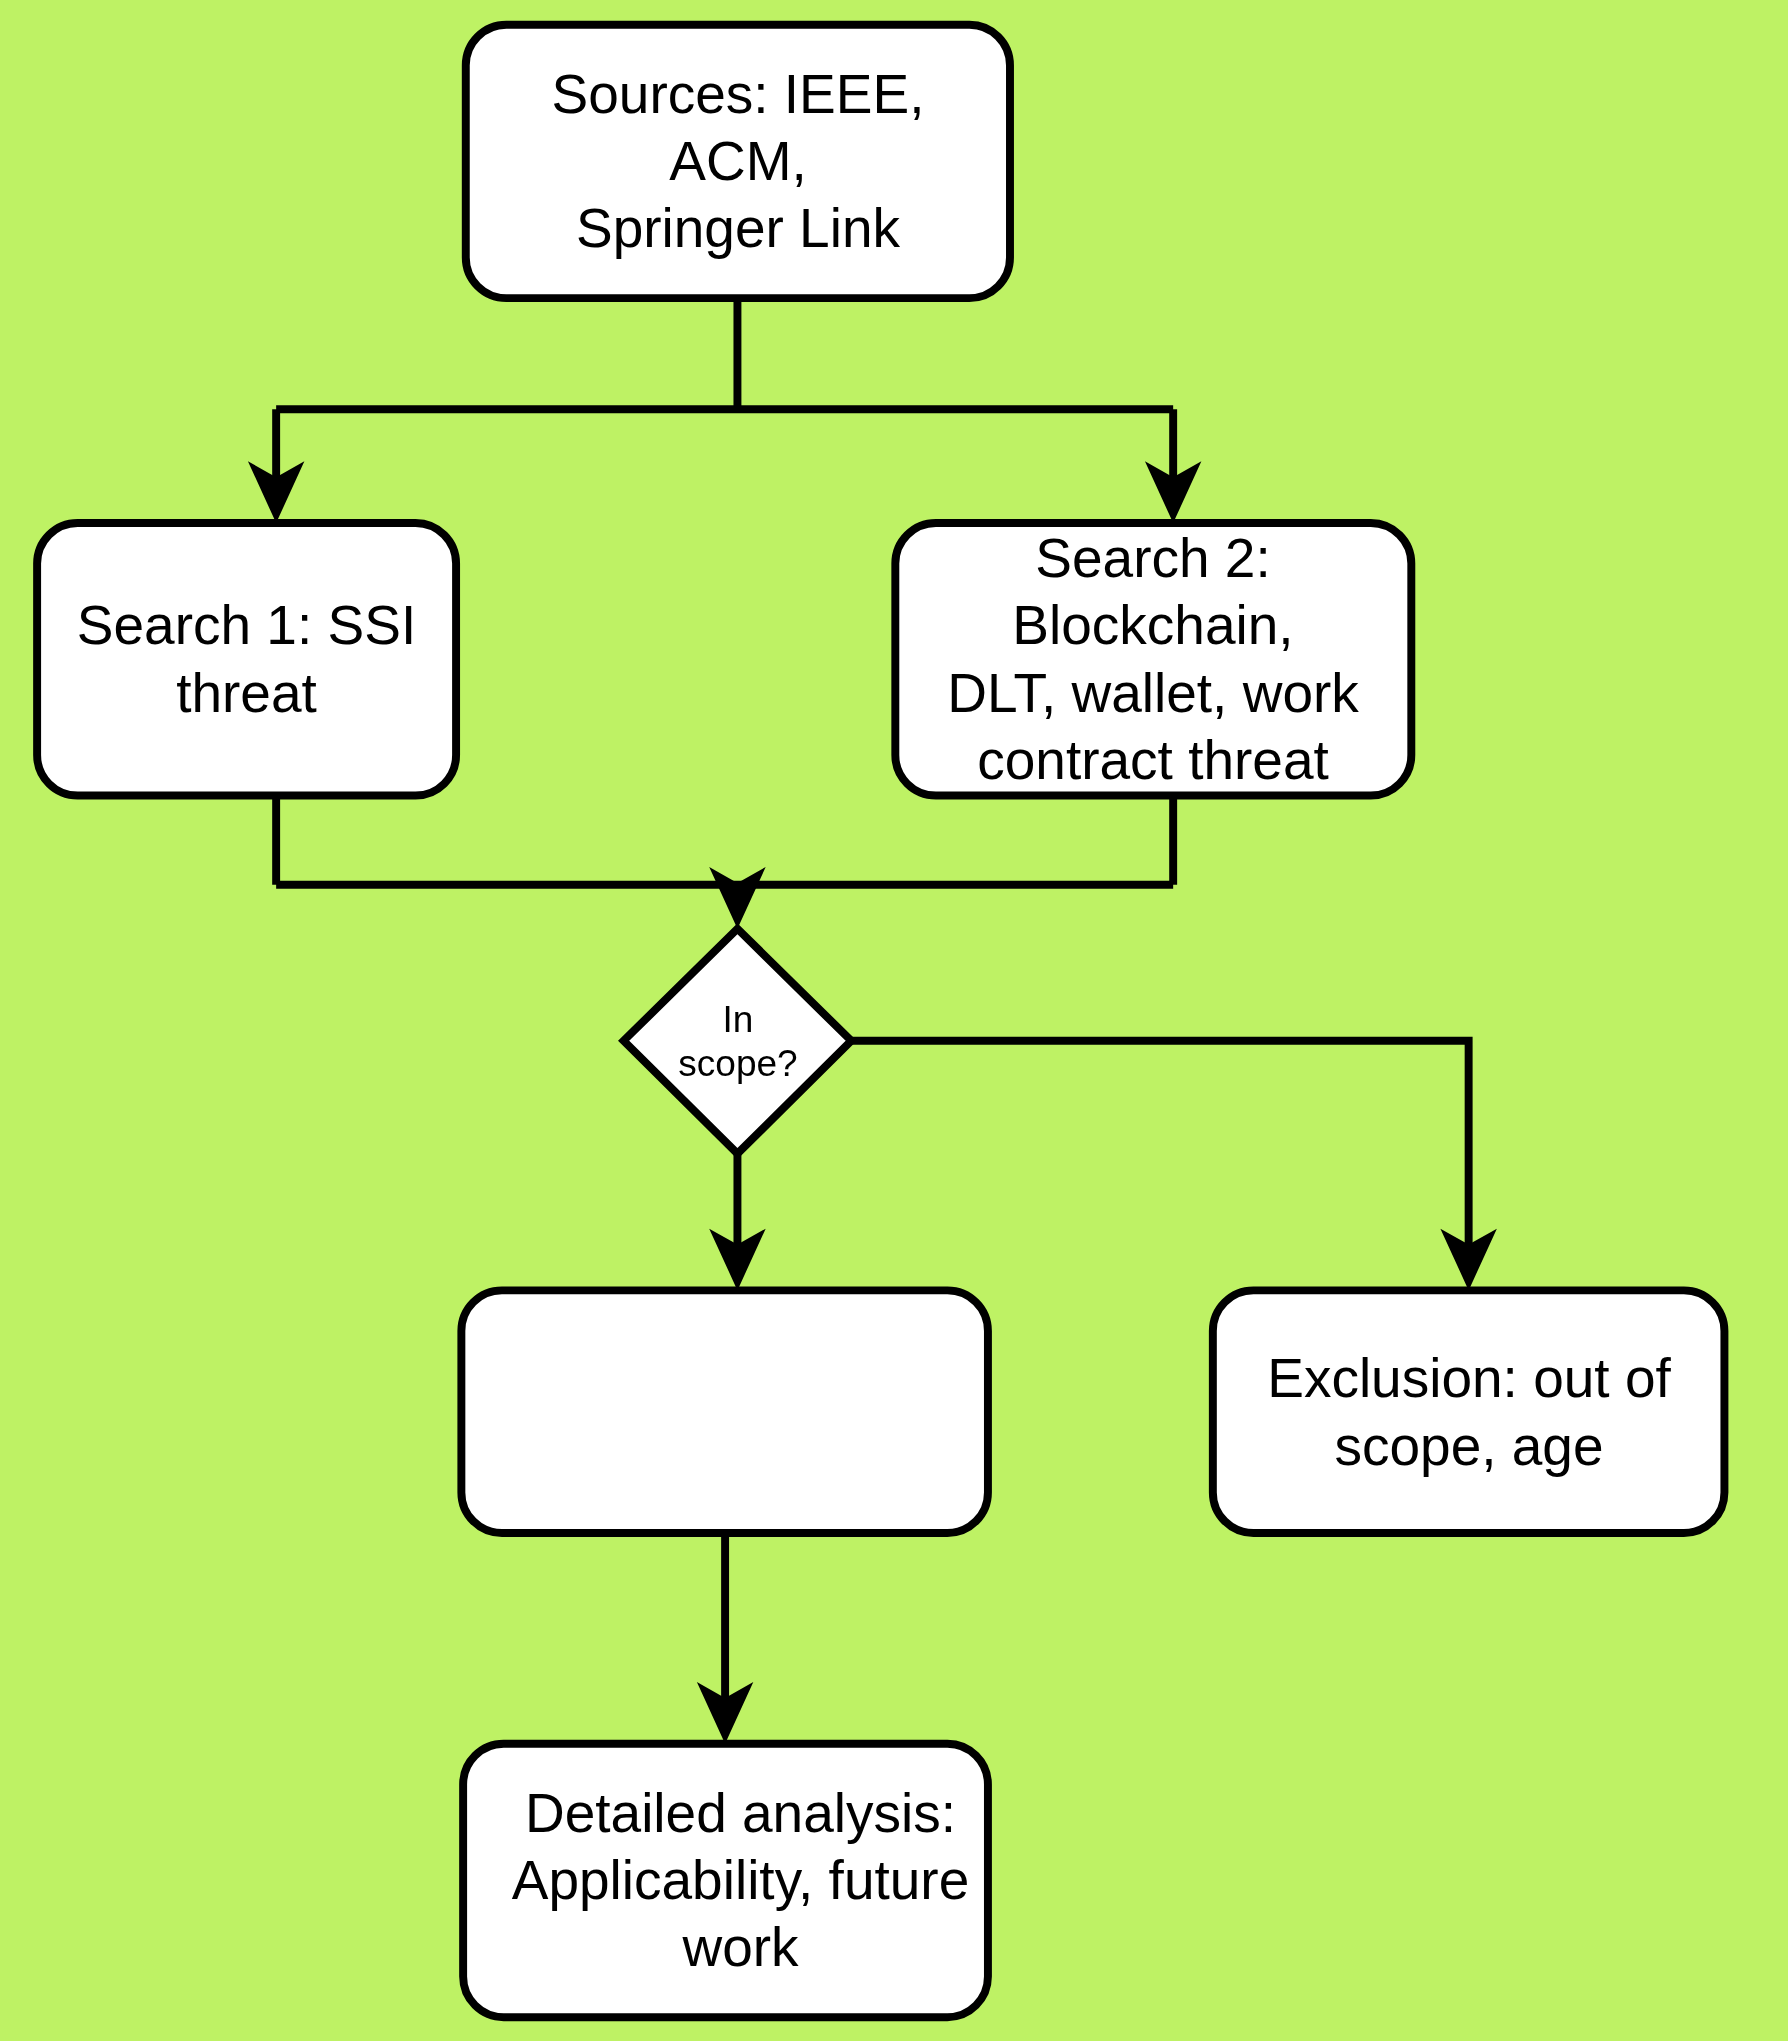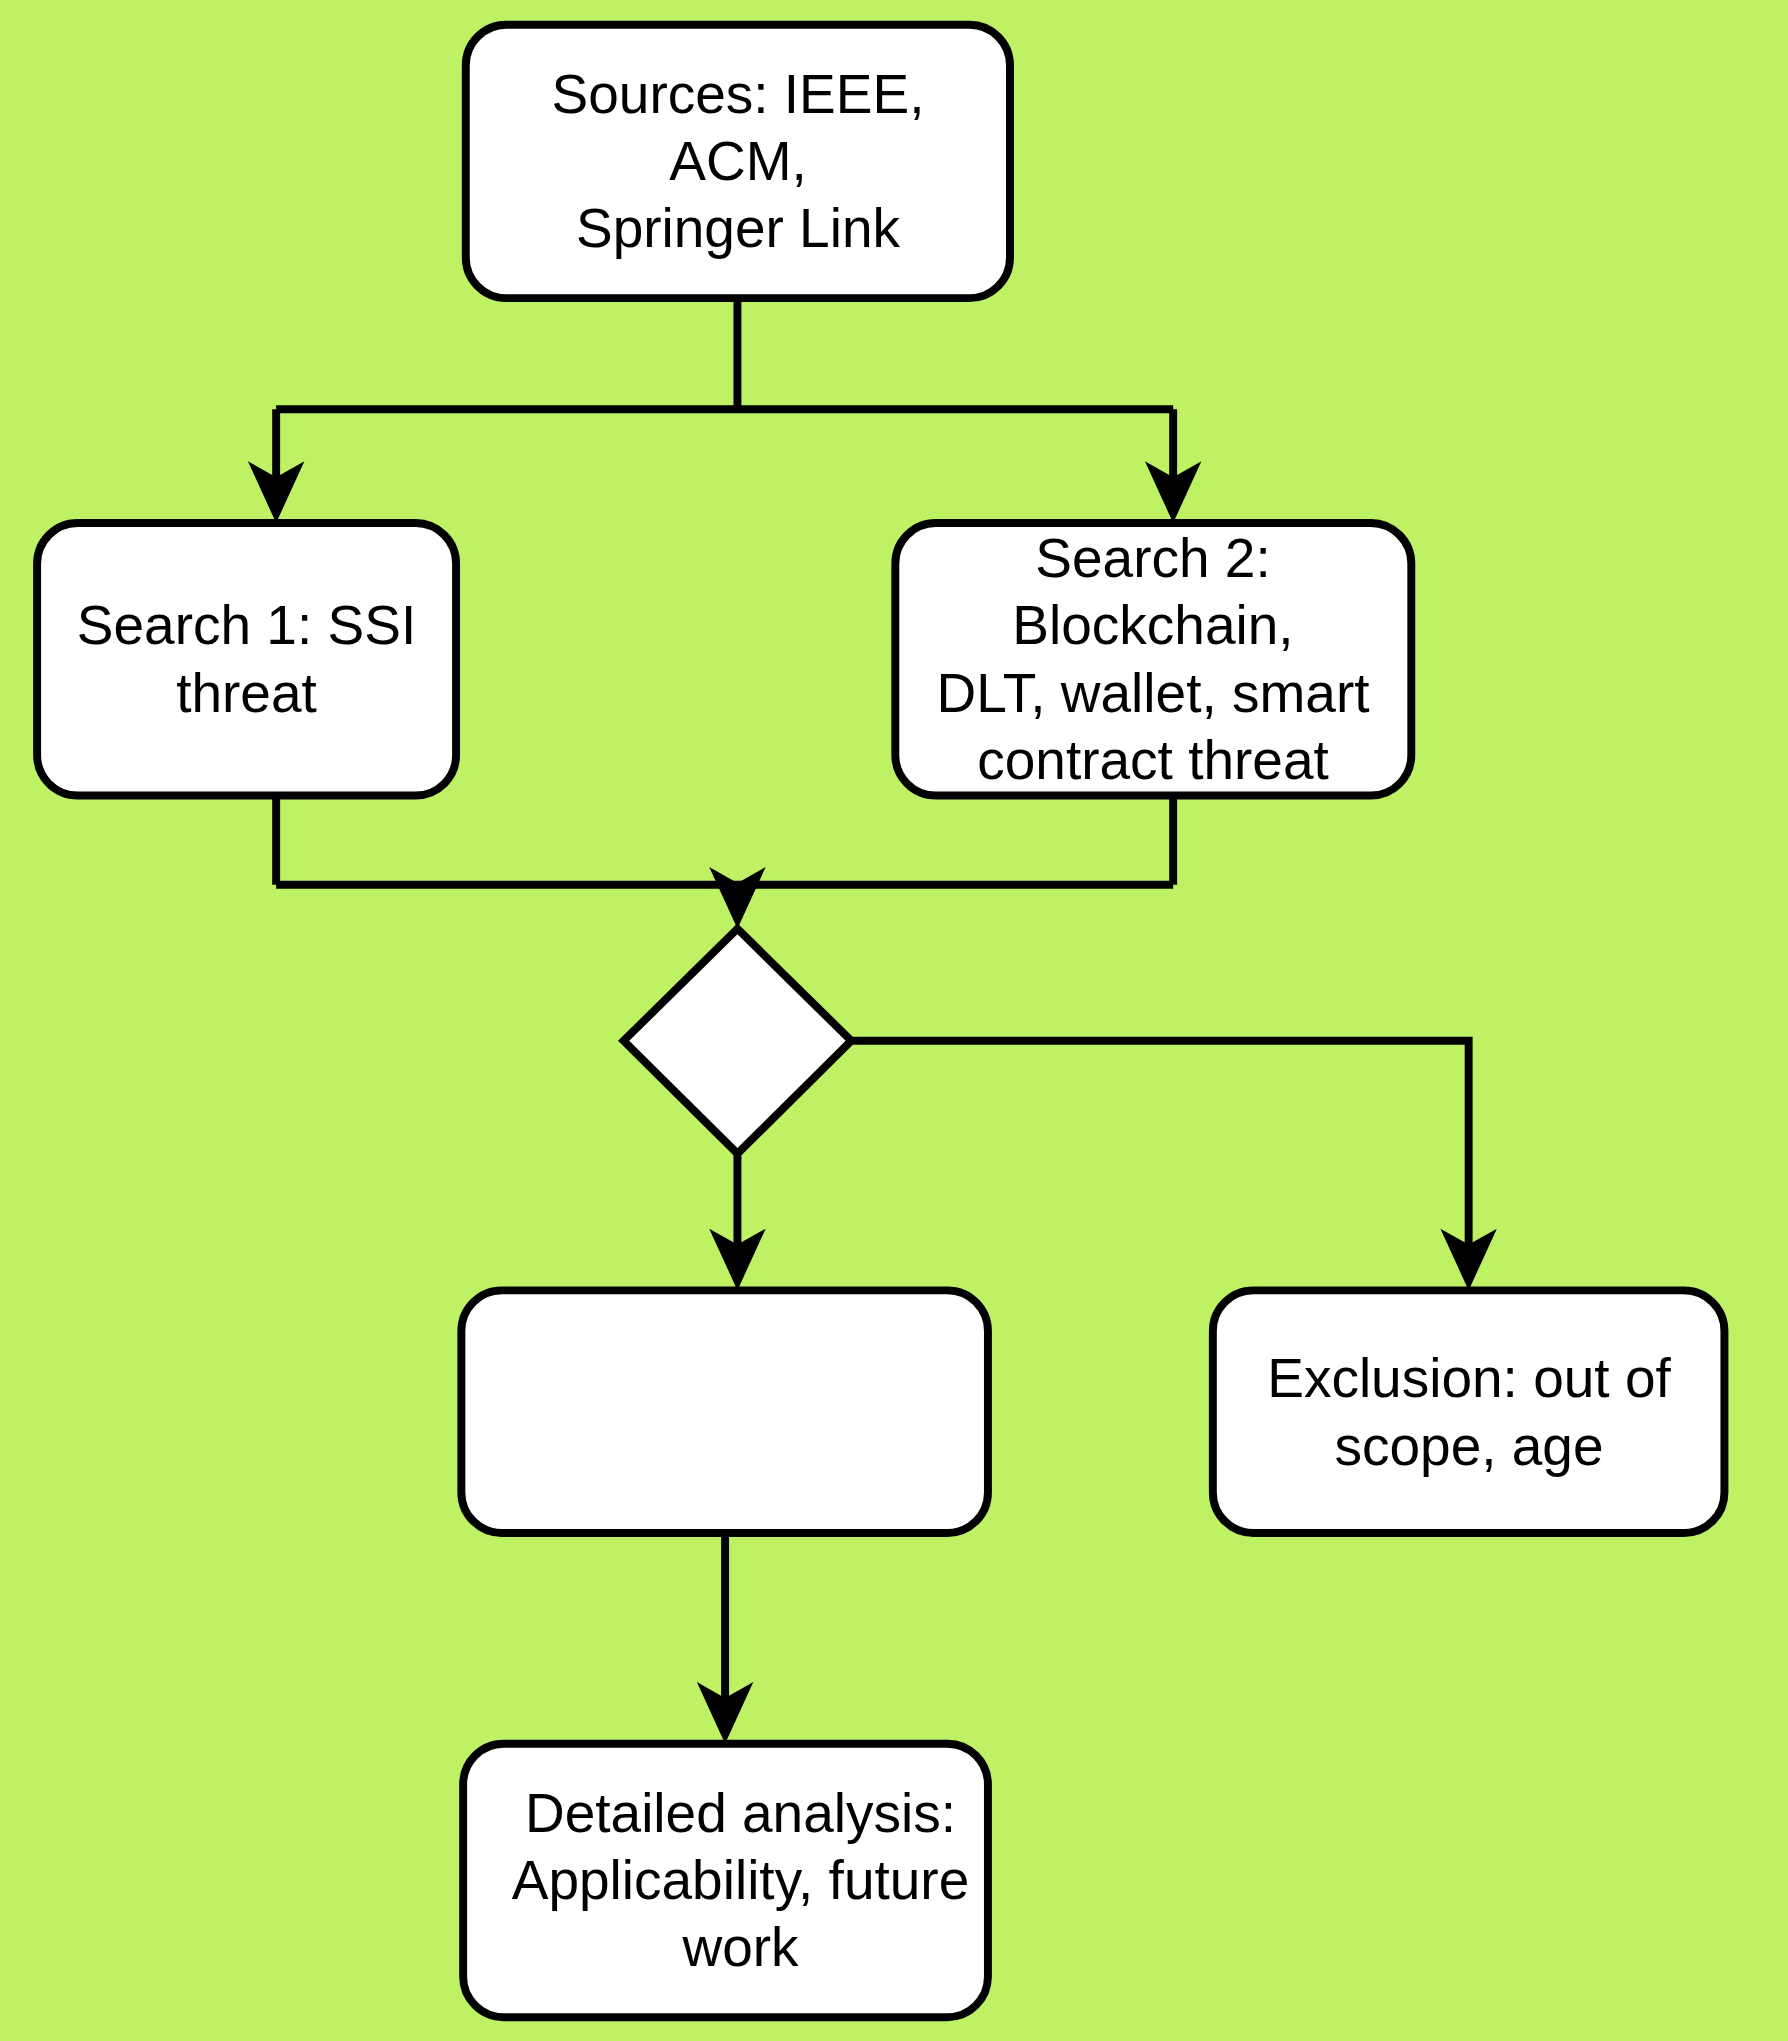--- a/index.html
+++ b/index.html
@@ -111,23 +111,25 @@
 
     <rect class="node-shape" x="525" y="1977" width="595" height="310" rx="46" ry="46"></rect>
   </svg>
 
   <div class="node-label" style="left:466px; top:25px; width:544px; height:273px;">Sources: IEEE, ACM,
 Springer Link</div>
 
   <div class="node-label" style="left:37px; top:523px; width:419px; height:273px;">Search 1: SSI threat</div>
 
   <div class="node-label" style="left:895px; top:523px; width:516px; height:273px;">Search 2: Blockchain,
-DLT, wallet, smart
+DLT, wallet, work
 contract threat</div>
 
+  <div class="node-label decision" style="left:624px; top:929px; width:228px; height:225px;">In
+scope?</div>
 
 
   <div class="node-label" style="left:1213px; top:1291px; width:512px; height:243px;">Exclusion: out of
 scope, age</div>
 
   <div class="node-label" style="left:478px; top:1744px; width:525px; height:273px;">Detailed analysis:
 Applicability, future
 work</div>
 
 </div>

